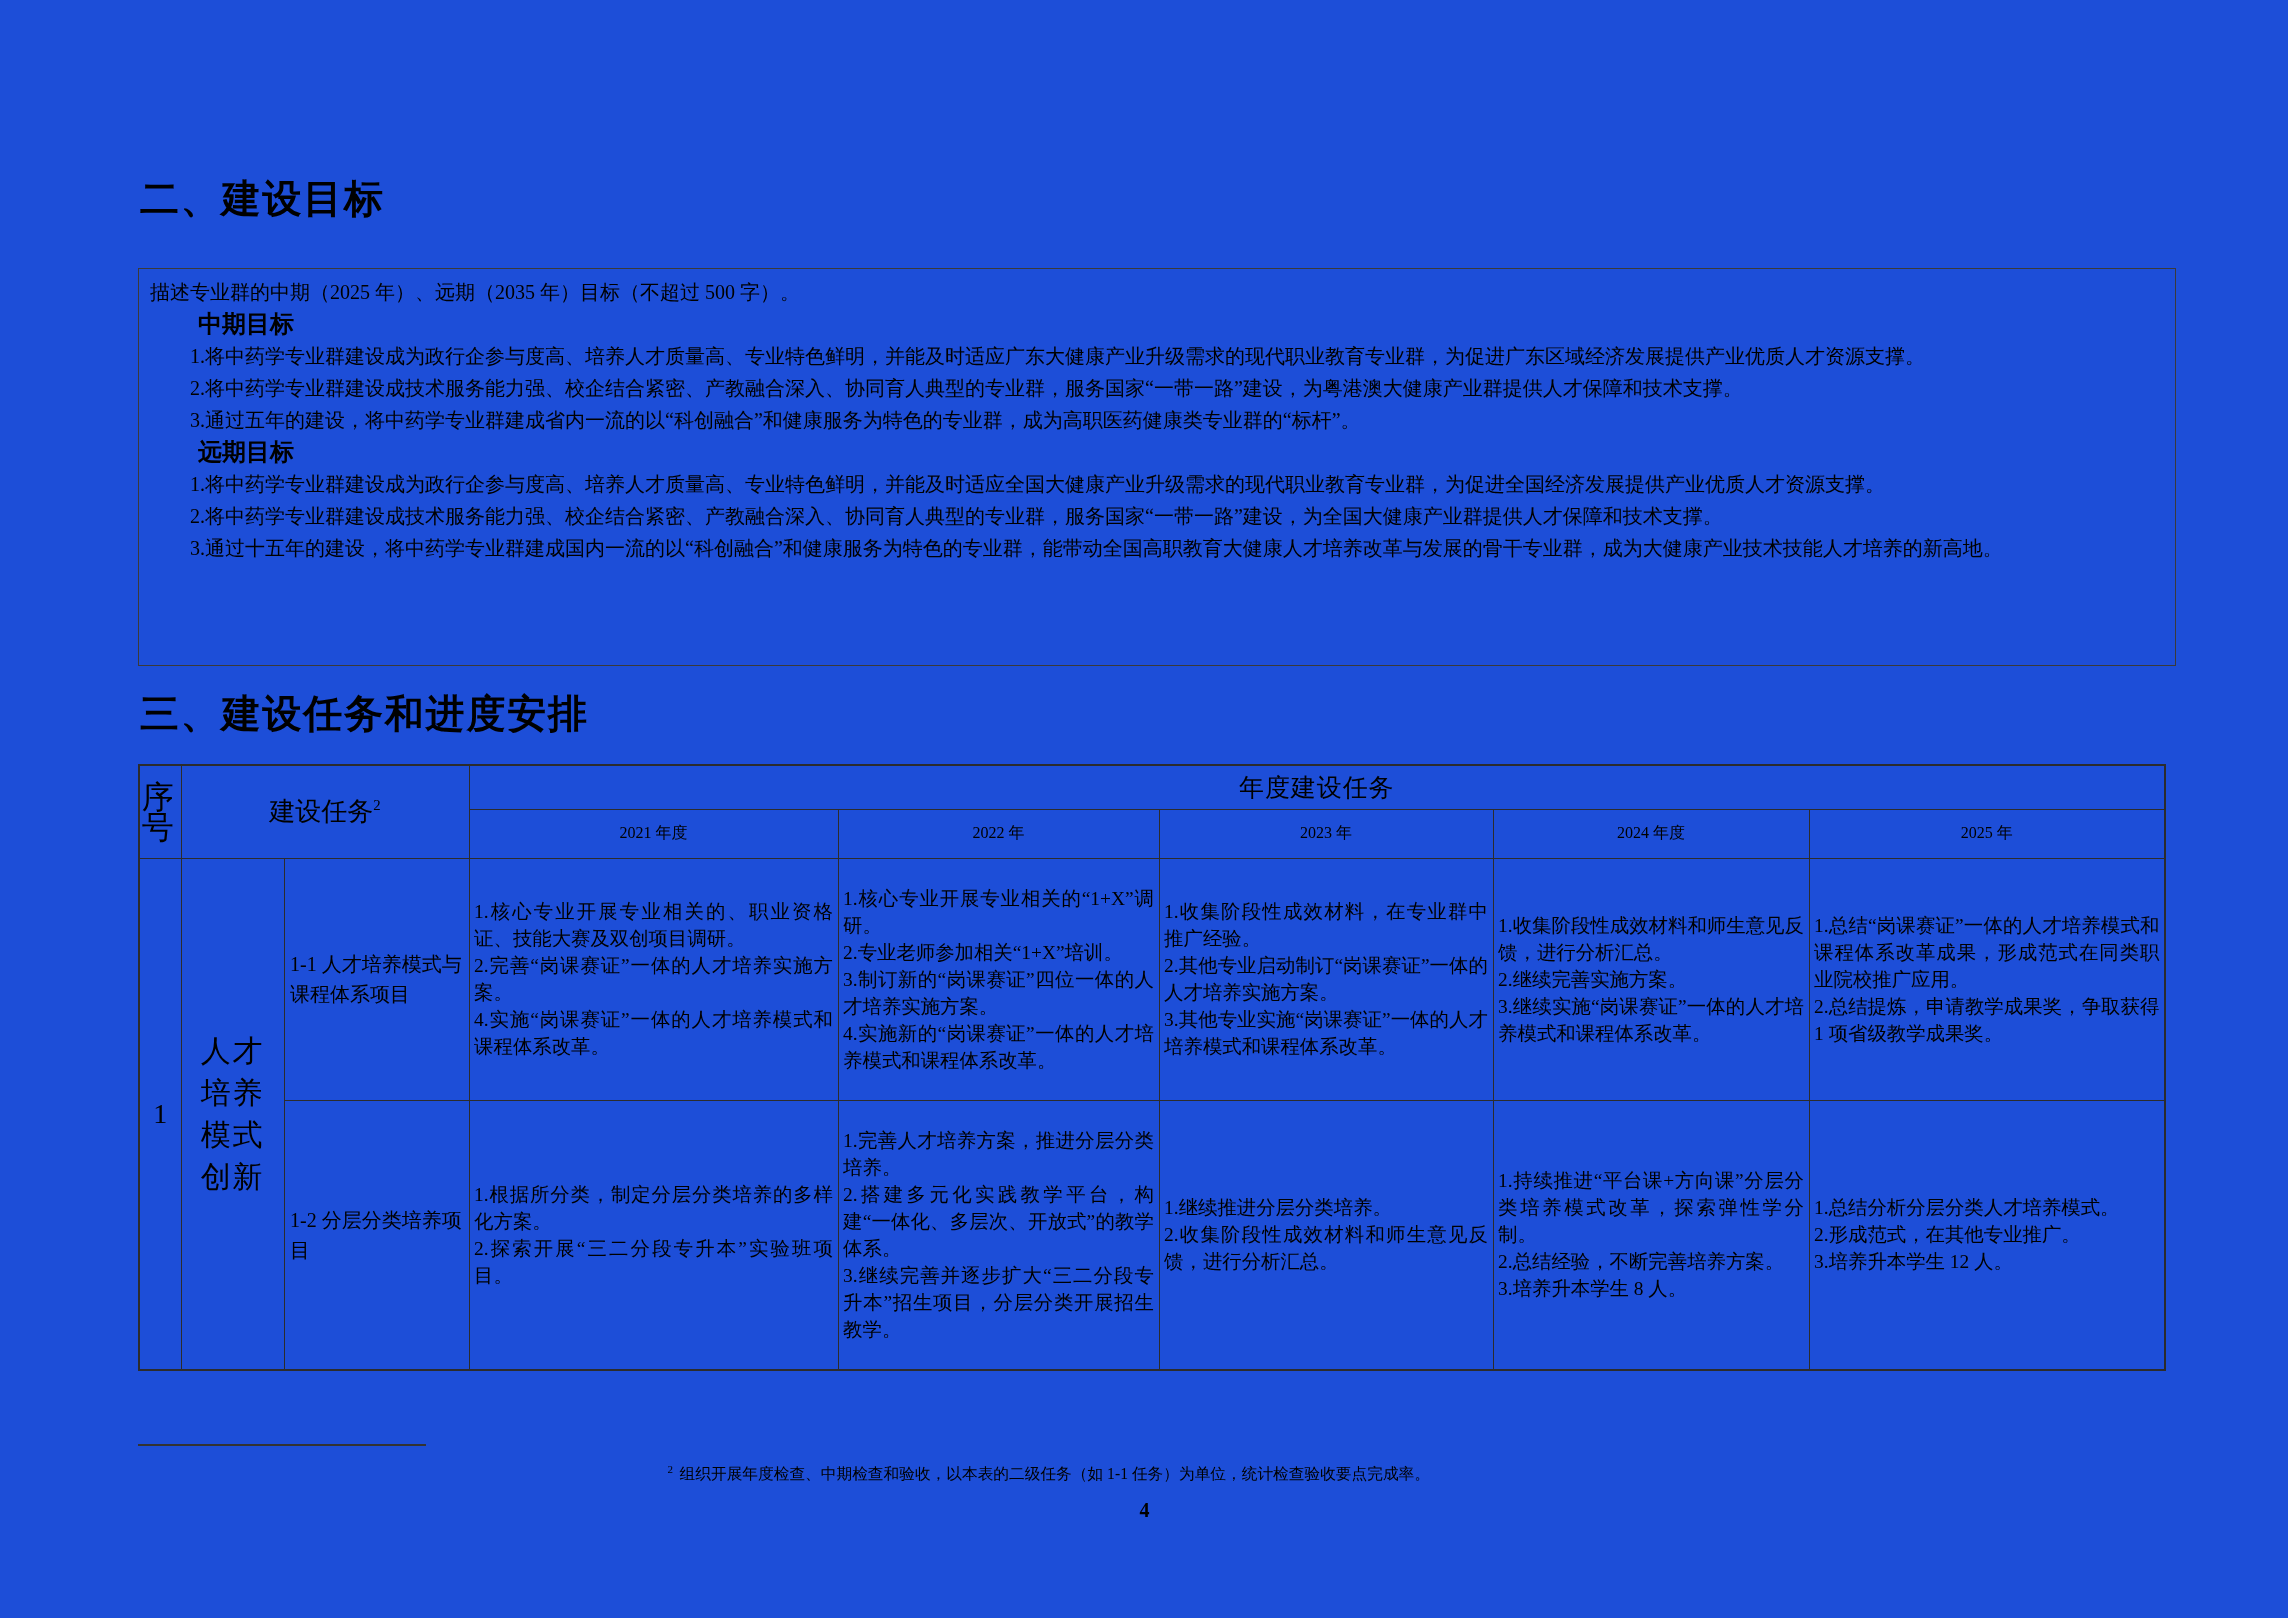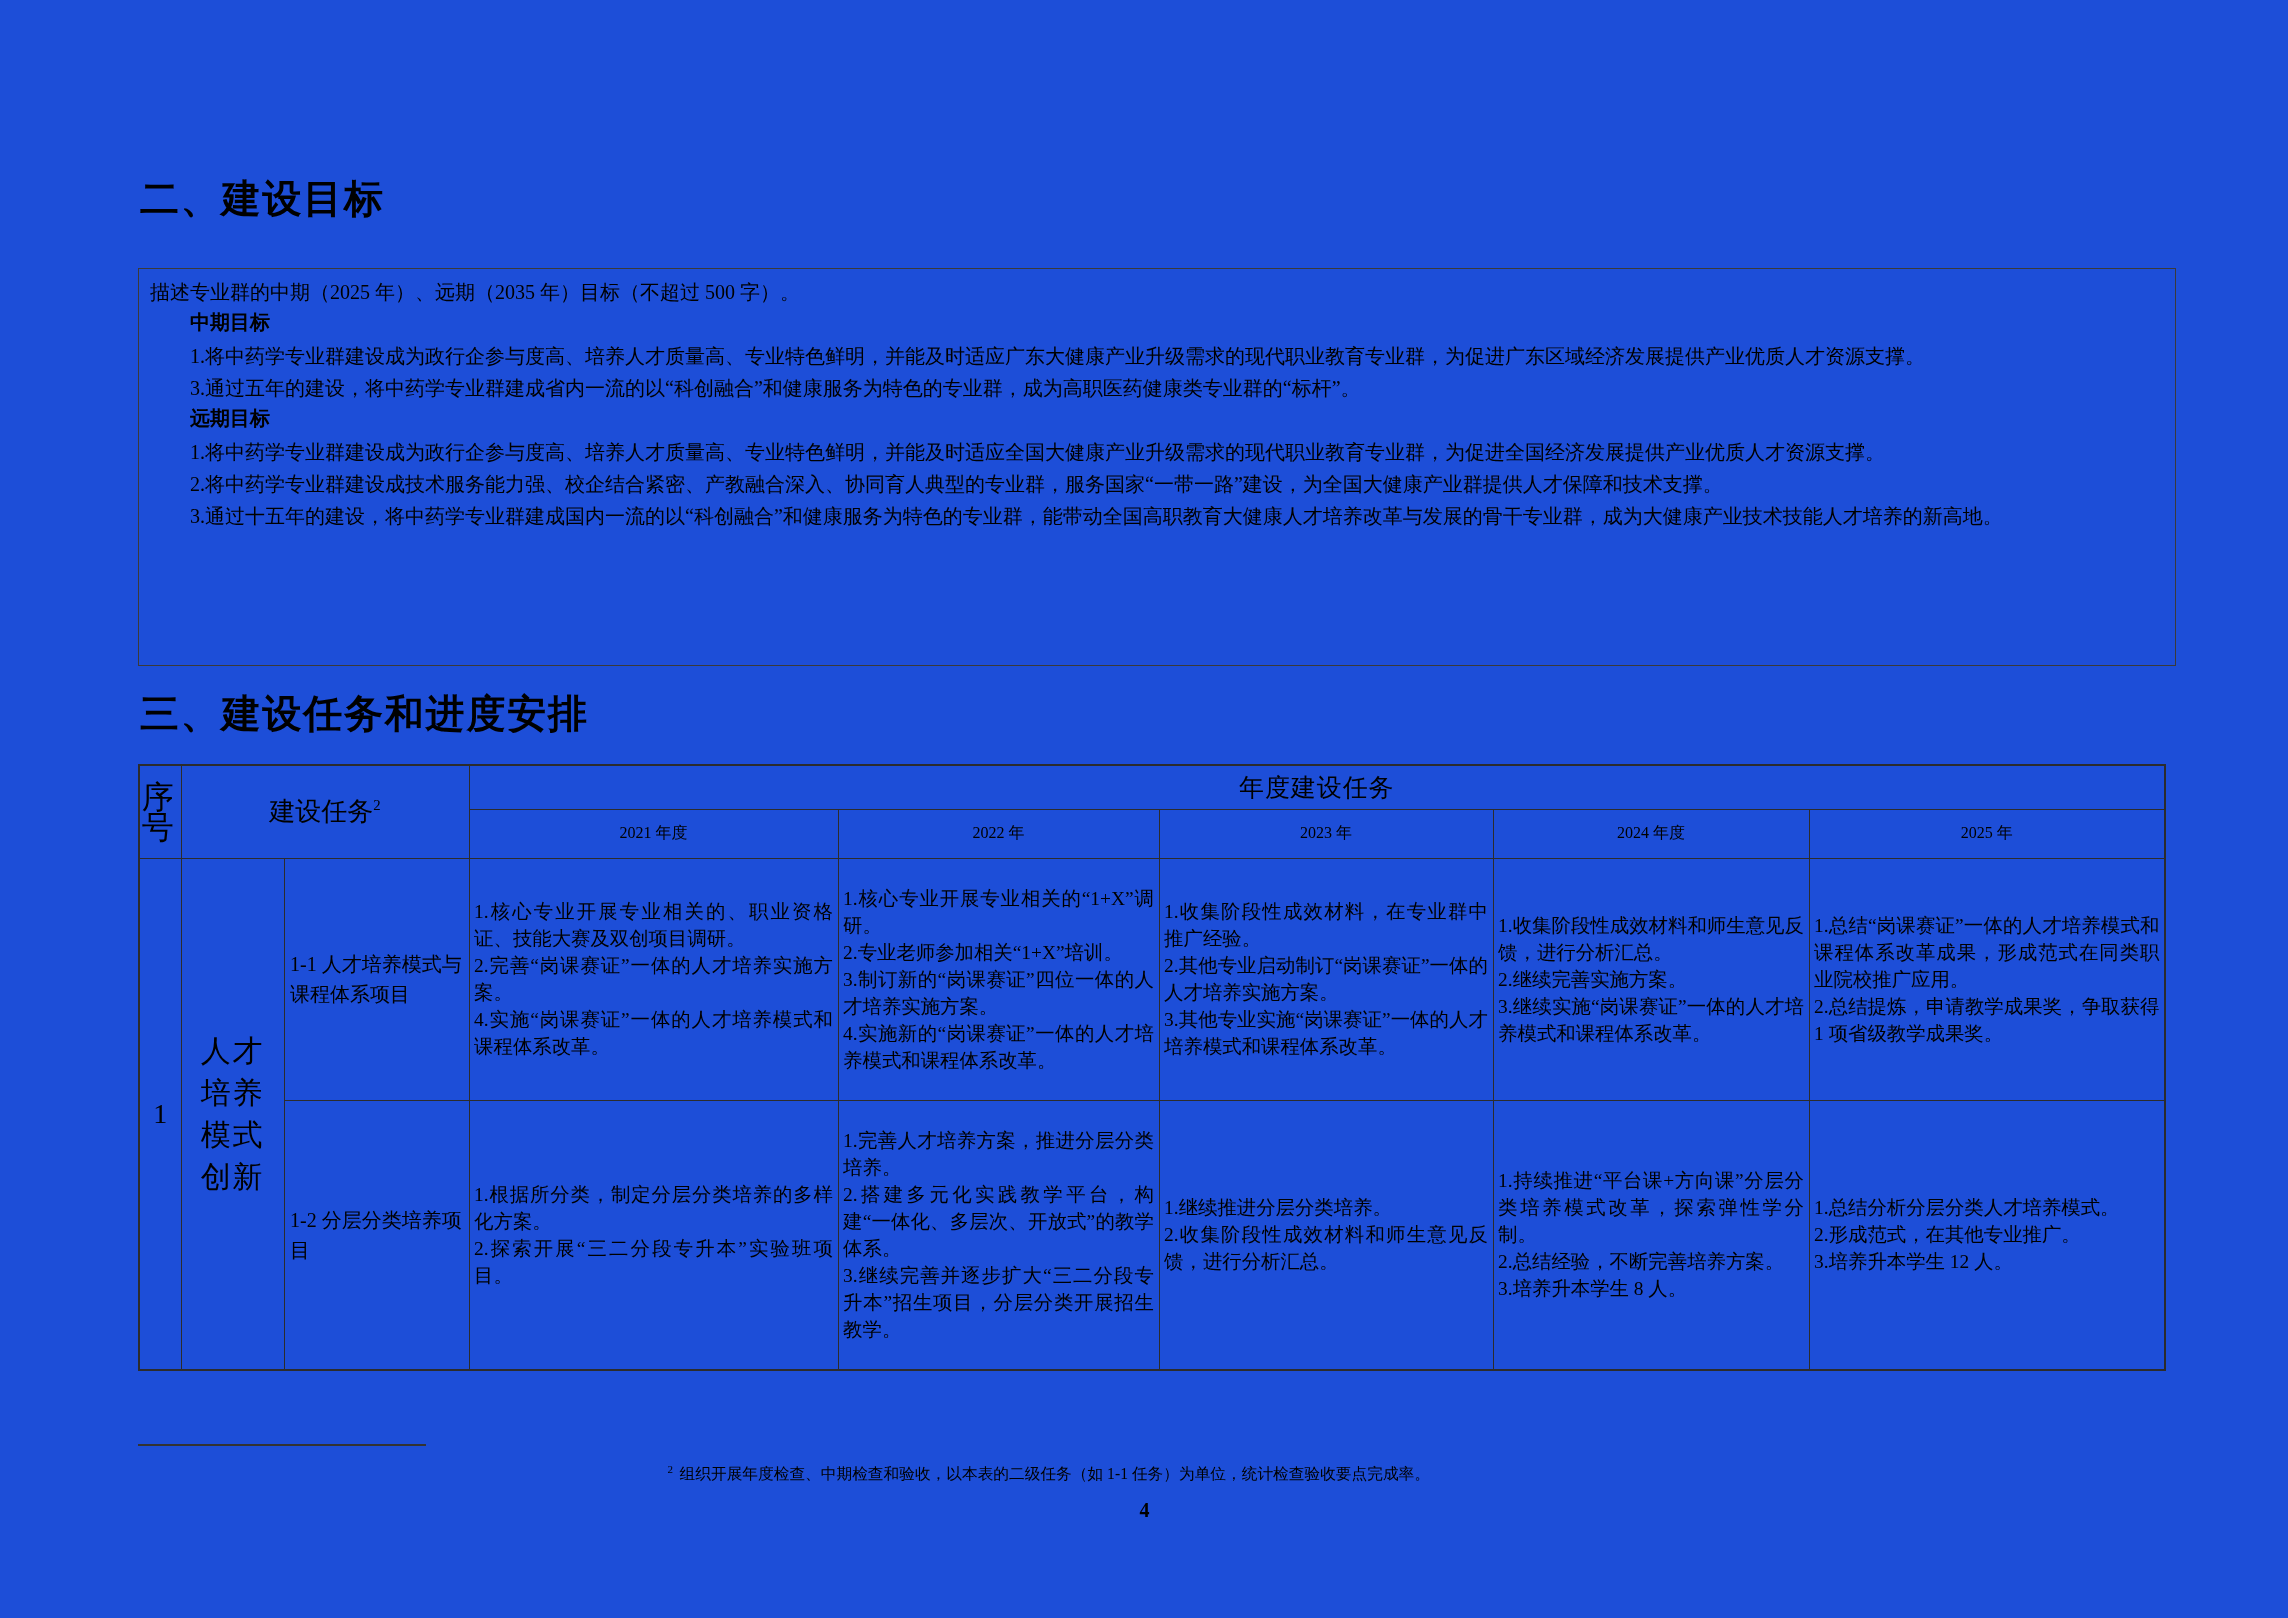--- a/index.html
+++ b/index.html
@@ -19,22 +19,22 @@
   
   #goal-box {
     position:absolute; left:138px; top:268px; width:2016px; height:356px;
     border:1.8px solid #3a3a3a; padding:7.4px 9.2px 33px 11px;
     font-size:20px; line-height:32px; text-align:justify;
   }
   #goal-box p { margin:0; text-indent:2em; }
   #goal-box p.no-indent { text-indent:0; }
   #goal-box p.subhead {
     font-weight:bold;
-    font-family:Liberation Mono, monospace;
-    font-size:20px;
+    font-family:Liberation Sans, sans-serif;
+    font-size:24px;
   }
 
   
   #tasks-table {
     position:absolute; left:138px; top:764px;
     border-collapse:collapse; table-layout:fixed; width:2027px;
     border:2.8px solid #2c2c2c;
   }
   #tasks-table th, #tasks-table td {
     border:1.8px solid #2c2c2c; font-weight:normal; overflow:hidden;
@@ -81,20 +81,21 @@
 <body>
 
 <div id="page">
 
   <div id="goals-heading" class="heading">二、建设目标</div>
 
   <div id="goal-box">
     <p class="no-indent">描述专业群的中期（2025 年）、远期（2035 年）目标（不超过 500 字）。</p>
     <p class="subhead">中期目标</p>
     <p>1.将中药学专业群建设成为政行企参与度高、培养人才质量高、专业特色鲜明，并能及时适应广东大健康产业升级需求的现代职业教育专业群，为促进广东区域经济发展提供产业优质人才资源支撑。</p>
+    <p>2.将中药学专业群建设成技术服务能力强、校企结合紧密、产教融合深入、协同育人典型的专业群，服务国家“一带一路”建设，为粤港澳大健康产业群提供人才保障和技术支撑。</p>
     <p>3.通过五年的建设，将中药学专业群建成省内一流的以“科创融合”和健康服务为特色的专业群，成为高职医药健康类专业群的“标杆”。</p>
     <p class="subhead">远期目标</p>
     <p>1.将中药学专业群建设成为政行企参与度高、培养人才质量高、专业特色鲜明，并能及时适应全国大健康产业升级需求的现代职业教育专业群，为促进全国经济发展提供产业优质人才资源支撑。</p>
     <p>2.将中药学专业群建设成技术服务能力强、校企结合紧密、产教融合深入、协同育人典型的专业群，服务国家“一带一路”建设，为全国大健康产业群提供人才保障和技术支撑。</p>
     <p>3.通过十五年的建设，将中药学专业群建成国内一流的以“科创融合”和健康服务为特色的专业群，能带动全国高职教育大健康人才培养改革与发展的骨干专业群，成为大健康产业技术技能人才培养的新高地。</p>
   </div>
 
   <div id="tasks-heading" class="heading">三、建设任务和进度安排</div>
 
   <table id="tasks-table">

